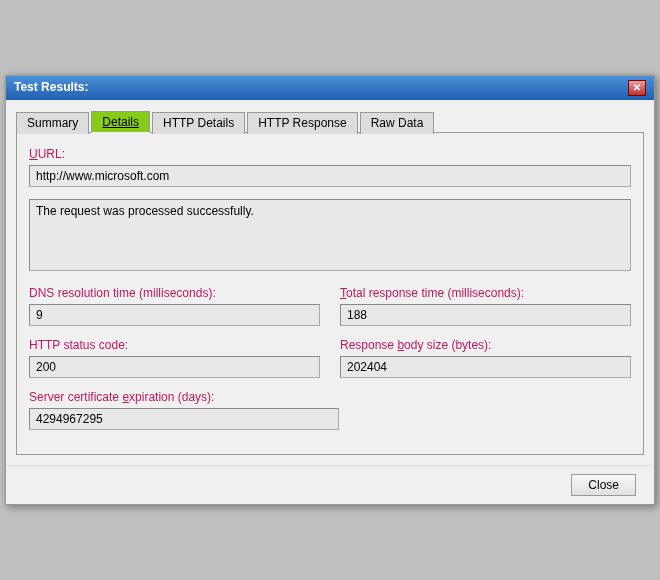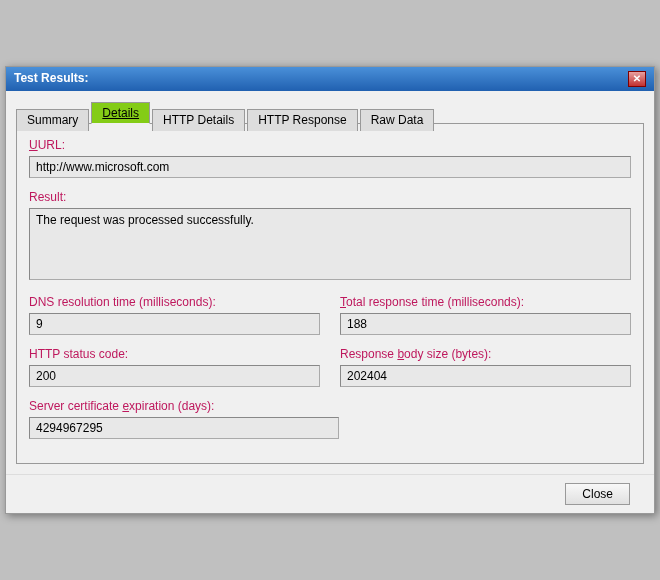--- a/index.html
+++ b/index.html
@@ -88,21 +88,21 @@
 
     .tab.active {
       background: #84cc16;
       border-bottom: 1px solid #f0f0f0;
       z-index: 2;
       font-weight: normal;
       text-decoration: underline;
     }
 
     .tab:not(.active) {
-      top: 8px;
+      top: 2px;
     }
 
     .content-panel {
       background: #f0f0f0;
       border: 1px solid #999;
       border-top: none;
       padding: 14px 12px 12px 12px;
     }
 
     .field-label {
@@ -156,21 +156,21 @@
 
     .two-col .field-group {
       flex: 1;
     }
 
     .two-col .field-group .text-input {
       width: 100%;
     }
 
     .footer {
-      padding: 8px 24px;
+      padding: 8px 18px;
       display: flex;
       justify-content: flex-end;
       background: #f0f0f0;
       border-top: 1px solid #ddd;
     }
 
     .close-button {
       padding: 3px 16px;
       font-size: 12px;
       background: linear-gradient(to bottom, #f8f8f8, #e0e0e0);
@@ -203,21 +203,20 @@
     <div class="content-panel">
 
       <div class="field-group">
         <span class="field-label">
           <span class="underline">U</span><span style="display:inline;">URL:</span>
         </span>
         <input type="text" class="text-input" readonly="" value="http://www.microsoft.com" style="">
       </div>
 
       <div class="field-group">
-        <span class="field-label">Result:</span>
         <textarea class="text-area" readonly="" style="">The request was processed successfully.</textarea>
       </div>
 
       <div class="two-col">
         <div class="field-group">
           <span class="field-label">
             <span>DNS resolution time (milliseconds):</span>
           </span>
           <input type="text" class="text-input" readonly="" value="9" style="">
         </div>

